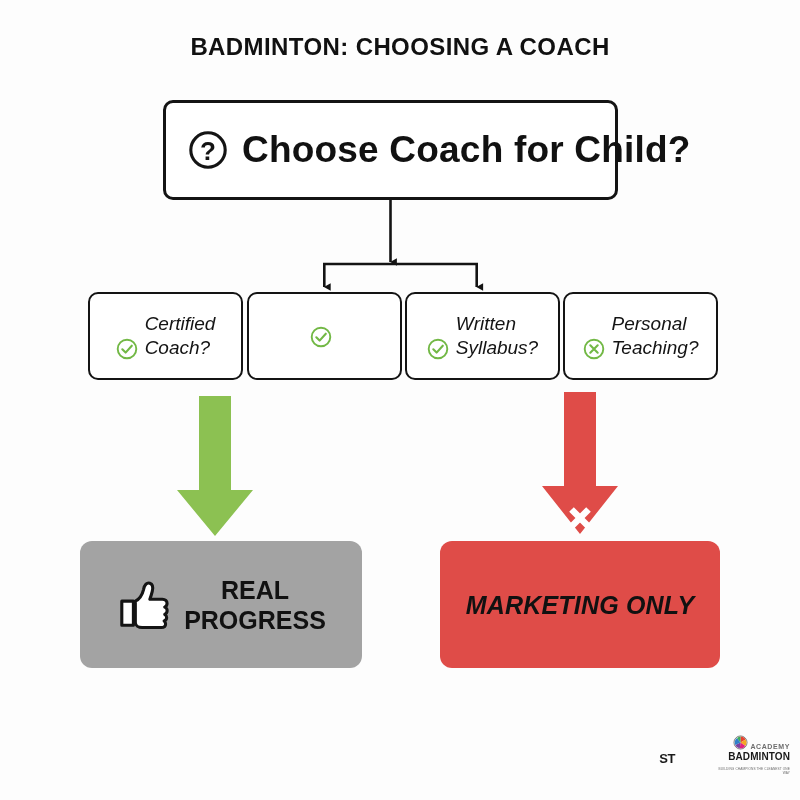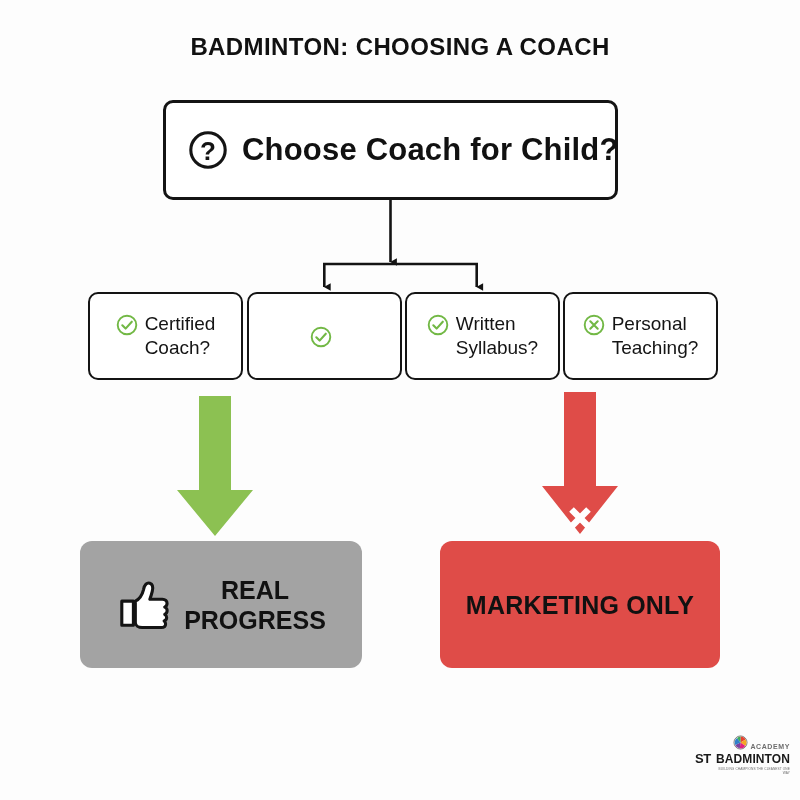--- a/index.html
+++ b/index.html
@@ -47,21 +47,21 @@
     align-items: center;
     padding-left: 22px;
   }
   #root-box .q-icon {
     flex: 0 0 auto;
     width: 40px;
     height: 40px;
     margin-right: 14px;
   }
   #root-box .root-label {
-    font-size: 31px;
+    font-size: 37px;
     font-weight: bold;
     color: #111111;
     letter-spacing: 0.2px;
     white-space: nowrap;
   }
 
   
   #connectors {
     position: absolute;
     left: 0;
@@ -81,21 +81,22 @@
     border: 2.5px solid #141414;
     border-radius: 10px;
     background: #ffffff;
     display: flex;
     align-items: center;
     justify-content: center;
     padding: 0 6px;
   }
   .criteria-inner {
     display: flex;
-    align-items: flex-start;
+    align-items: flex-end;
+    font-style: italic;
   }
   .criteria-box .mark {
     flex: 0 0 auto;
     width: 22px;
     height: 22px;
     margin-right: 7px;
     margin-top: 2px;
   }
   .criteria-text {
     font-size: 19px;
@@ -139,20 +140,21 @@
     font-size: 25px;
     font-weight: bold;
     color: #111111;
     text-align: center;
     line-height: 30px;
     white-space: pre-line;
   }
   #outcome-bad .outcome-label {
     font-size: 25px;
     letter-spacing: 0.2px;
+    font-style: italic;
   }
 
   
   #logo {
     position: absolute;
     left: 714px;
     top: 735px;
     width: 76px;
     height: 40px;
   }
@@ -167,36 +169,37 @@
     margin-right: 2px;
   }
   #logo .logo-academy {
     font-size: 7px;
     font-weight: bold;
     color: #6d6d6d;
     letter-spacing: 0.6px;
   }
   #logo .logo-main {
     display: flex;
-    align-items: flex-end;
+    align-items: flex-start;
     justify-content: flex-end;
     margin-top: 1px;
+    gap: 40px;
   }
   #logo .logo-st {
     font-size: 13px;
     font-weight: bold;
     color: #1a1a1a;
     letter-spacing: -0.3px;
   }
   #logo .logo-badminton {
-    font-size: 12px;
+    font-size: 10px;
     font-weight: bold;
     color: #1a1a1a;
     letter-spacing: 0.1px;
-    margin-left: 5px;
+    margin-left: 13px;
   }
   #logo .logo-tagline {
     font-size: 3.2px;
     color: #6d6d6d;
     text-align: right;
     letter-spacing: 0.1px;
     margin-top: 1px;
   }
 </style>
 </head>

